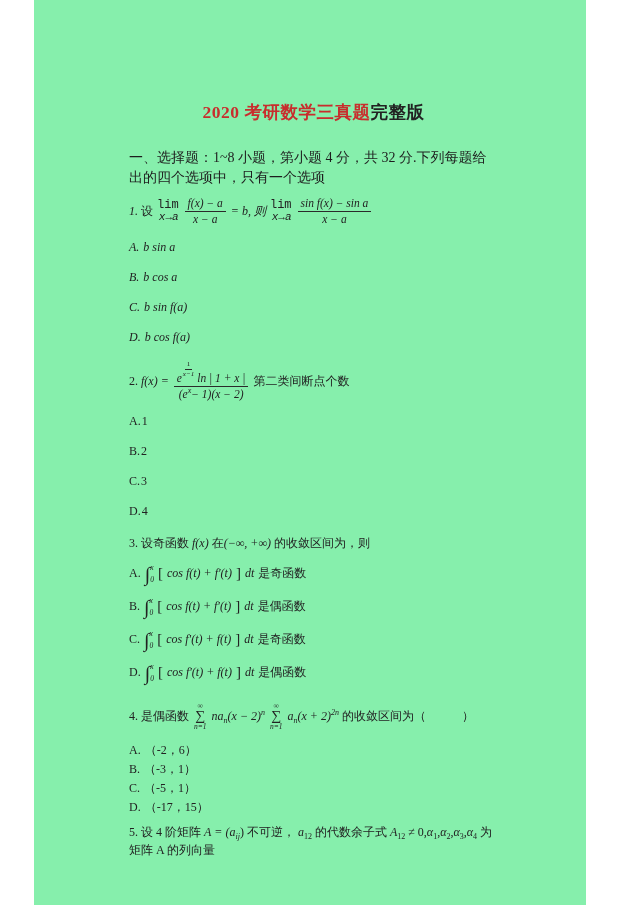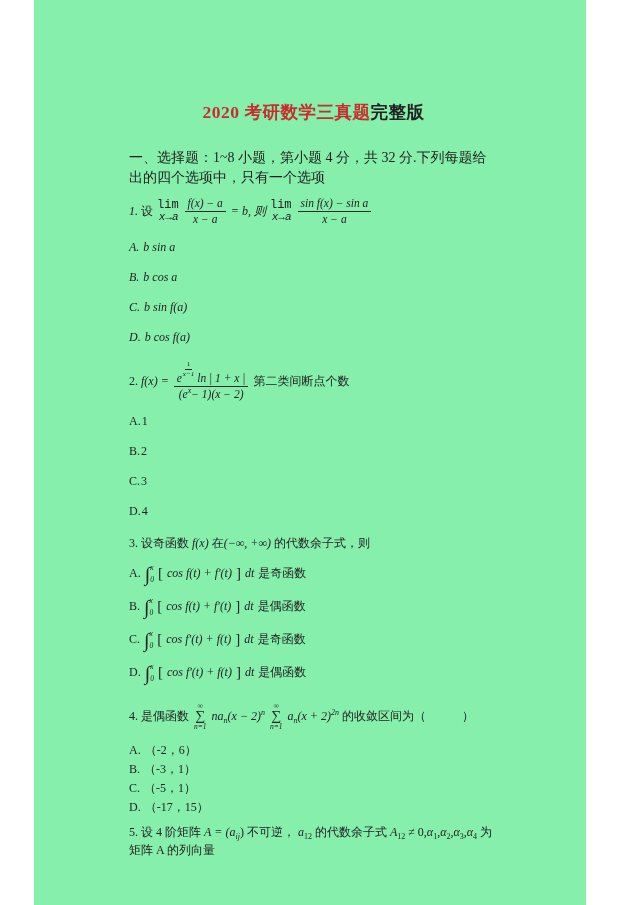--- a/index.html
+++ b/index.html
@@ -136,21 +136,21 @@
         <span>C.</span>
         <span>3</span>
       </div>
       <div class="opt">
         <span>D.</span>
         <span>4</span>
       </div>
     </div>
 
     <div class="q q3">
-      <p class="qtext q3-stem"><span>3.</span> <span class="zh">设奇函数</span> <span class="it">f(x)</span> <span class="zh">在</span><span class="it">(−∞, +∞)</span> <span class="zh">的代数余子式，则</span></p>
+      <p class="qtext q3-stem"><span>3.</span> <span class="zh">设奇函数</span> <span class="it">f(x)</span> <span class="zh">在</span><span class="it">(−∞, +∞)</span> <span class="zh">的收敛区间为，则</span></p>
       <div class="opt">
         <span>A.</span>
         <span class="int-group">
           <span class="int-sym">∫</span>
           <span class="int-lims it">
             <span>x</span>
             <span>0</span>
           </span>
         </span>
         <span class="bigbr">[</span>

